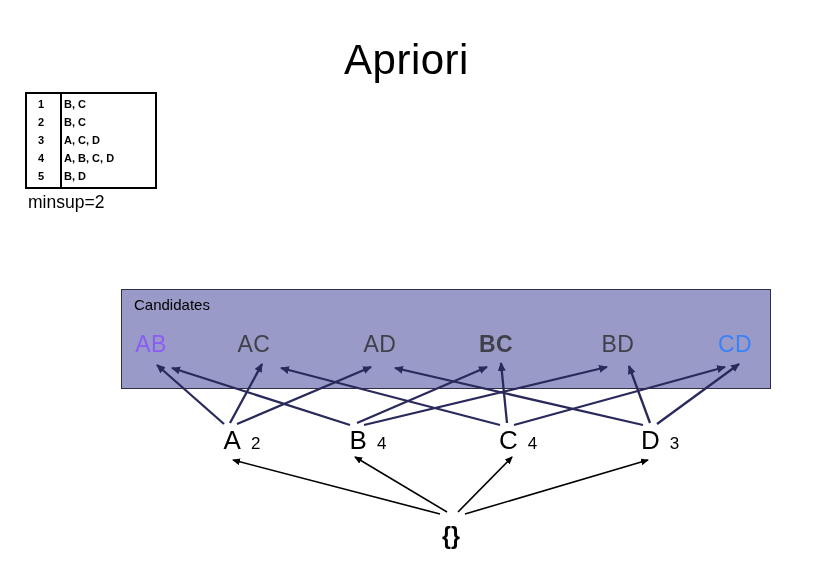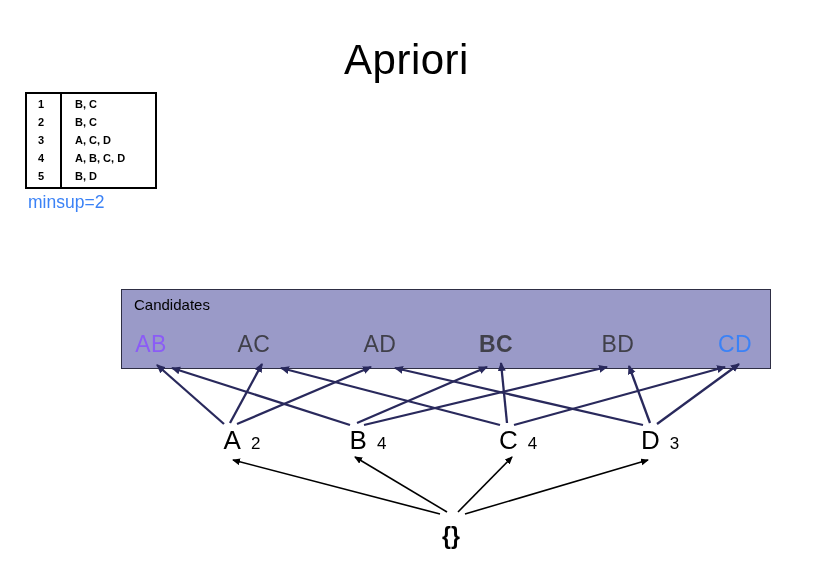--- a/index.html
+++ b/index.html
@@ -16,26 +16,26 @@
     position:absolute; left:25px; top:92px; width:132px; height:97px;
     border:2px solid #000; box-sizing:border-box;
     display:flex; flex-direction:column; justify-content:space-around;
     padding:2px 0;
   }
   .tx-divider {
     position:absolute; left:33px; top:0; height:100%; width:2px; background:#000;
   }
   .tx-row { display:flex; font-size:11px; font-weight:bold; color:#000; line-height:13px; }
   .tx-id { width:33px; padding-left:11px; box-sizing:border-box; }
-  .tx-items { padding-left:15px; }
+  .tx-items { padding-left:4px; }
   .minsup {
-    position:absolute; left:28px; top:192px; font-size:17.5px; color:#3b82f6;
+    position:absolute; left:28px; top:192px; font-size:17.5px; color:#000000;
   }
   .cand-box {
-    position:absolute; left:121px; top:289px; width:650px; height:80px;
+    position:absolute; left:121px; top:289px; width:650px; height:100px;
     background:#9a9ac8; border:1px solid #2e2e44; box-sizing:border-box; z-index:1;
   }
   .cand-title {
     position:absolute; left:12px; top:6px; font-size:15px; color:#000;
   }
   #arrows { position:absolute; left:0; top:0; z-index:2; pointer-events:none; }
   .node-layer { position:absolute; left:0; top:0; width:100%; height:100%; z-index:3; pointer-events:none; }
   .cand-node {
     position:absolute; transform:translate(-50%,-50%);
     font-size:23px; color:#40404a; letter-spacing:0.5px; white-space:nowrap;

